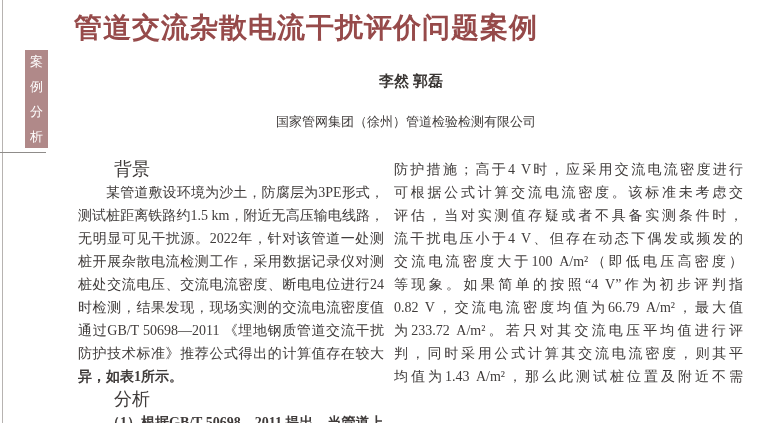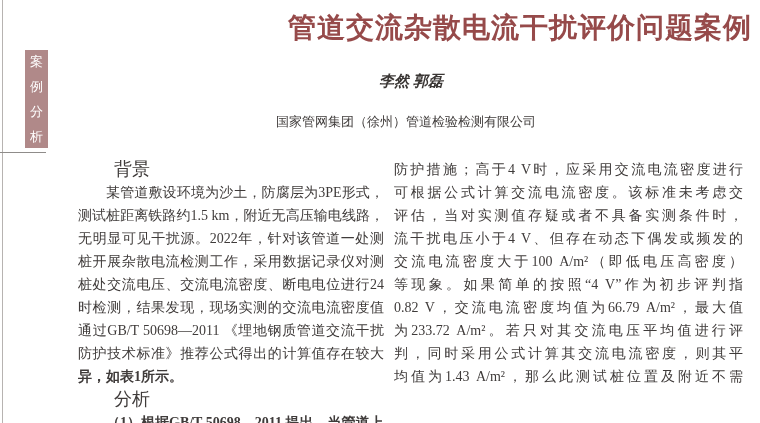--- a/index.html
+++ b/index.html
@@ -10,29 +10,29 @@
   .edge-line{position:absolute;left:2px;top:0;width:1px;height:423px;background:#b7b3b1;}
   .side-tab{
     position:absolute;left:25px;top:50px;width:23px;height:98px;background:#b08989;
     display:flex;flex-direction:column;justify-content:space-between;align-items:center;
     padding:5px 0;box-sizing:border-box;
     font-family:"Liberation Sans","DejaVu Sans",sans-serif;font-size:13px;color:#ffffff;
   }
   .side-tab span{display:block;line-height:1;}
   .tab-rule{position:absolute;left:0;top:152px;width:46px;height:1px;background:#8f8c8a;}
   .doc-title{
-    position:absolute;left:74px;right:8px;top:12px;text-align:right;
+    position:absolute;left:74px;right:8px;top:12px;text-align:left;
     font-family:"Liberation Sans","DejaVu Sans",sans-serif;font-weight:bold;
     font-size:28px;line-height:32px;letter-spacing:1px;color:#964a4a;
     white-space:nowrap;
   }
   .authors{
     position:absolute;left:70px;right:8px;top:72px;text-align:center;
     font-family:"Liberation Sans","DejaVu Sans",sans-serif;font-weight:bold;
-    font-size:15px;line-height:18px;color:#3a3634;white-space:pre;font-style:italic;
+    font-size:15px;line-height:18px;color:#3a3634;white-space:pre;
   }
   .affiliation{
     position:absolute;left:70px;right:18px;top:114px;text-align:center;
     font-size:13px;line-height:16px;color:#3f3b3a;
   }
   .col{position:absolute;top:158px;font-size:14px;line-height:23px;}
   .col-left{left:78px;width:306px;}
   .col-right{left:394px;width:349px;}
   .ln{height:23px;overflow:hidden;text-align:justify;text-align-last:justify;}
   .ln.short{text-align-last:left;font-weight:bold;}

